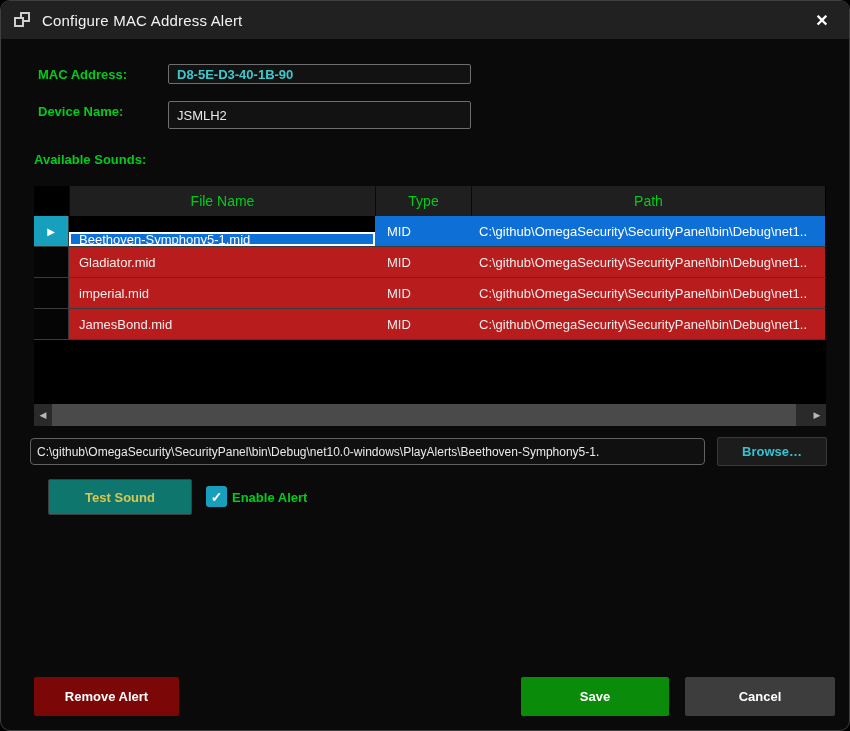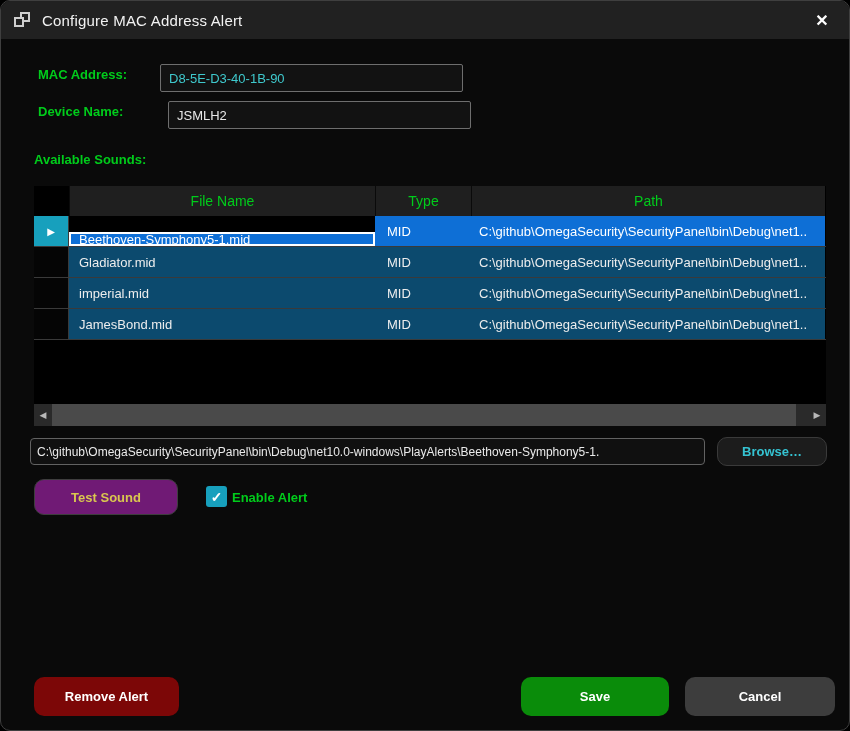--- a/index.html
+++ b/index.html
@@ -26,41 +26,41 @@
   .grid-header{display:flex;height:30px;flex:0 0 auto;}
   .corner-cell{width:35px;background:#000;flex:0 0 auto;border-right:1px solid #000;}
   .hcell{background:#1f1f1f;color:var(--label-green,#00cc1b);font-size:14px;
     display:flex;align-items:center;justify-content:center;border-left:1px solid #0a0a0a;}
   .hcell.c-file{width:306px;}
   .hcell.c-type{width:96px;}
   .hcell.c-path{width:354px;}
   .grid-row{display:flex;height:31px;flex:0 0 auto;border-bottom:1px solid #3a3a3a;}
   .rowhead{width:35px;flex:0 0 auto;background:#050505;border-right:1px solid #3a3a3a;
     display:flex;align-items:center;justify-content:center;color:#fff;font-size:10px;}
-  .cell{display:flex;align-items:center;color:#ededed;font-size:13px;background:#0c4a6e;
+  .cell{display:flex;align-items:center;color:#ededed;font-size:13px;background:#b91c1c;
     white-space:nowrap;overflow:hidden;}
   .cell.c-file{width:306px;padding-left:10px;}
   .cell.c-type{width:96px;padding-left:12px;}
   .cell.c-path{width:354px;padding-left:8px;}
   .grid-row.selected .cell{background:var(--selected-row,#0e6fd6);color:#fff;}
   .grid-row.selected .rowhead{background:var(--teal,#17a0bd);}
   .grid-row.selected .cell.c-file{box-shadow:inset 0 0 0 2px #fff;margin-top:16px;}
   .grid-filler{flex:1 1 auto;background:#000;}
   .hscroll{height:22px;flex:0 0 auto;background:#2a2a2a;display:flex;align-items:stretch;}
   .scroll-btn{width:18px;flex:0 0 auto;display:flex;align-items:center;justify-content:center;
     color:#b8b8b8;font-size:9px;background:#2a2a2a;cursor:pointer;}
   .scroll-thumb{flex:1 1 auto;background:#4a4a4a;margin-right:12px;cursor:pointer;}
   
   .path-input{position:absolute;left:29px;top:437px;width:675px;height:27px;background:#101010;
     border:1px solid #626262;border-radius:4px;color:#eaeaea;font-size:12px;padding:0 6px;outline:none;}
   .btn{position:absolute;display:flex;align-items:center;justify-content:center;
-    font-size:13px;cursor:pointer;border-radius:10px;color:#fff;}
+    font-size:13px;cursor:pointer;border-radius:2px;color:#fff;}
   .btn-browse{left:716px;top:436px;width:110px;height:29px;background:#1c1c1c;
     border:1px solid #3a3a3a;color:var(--browse-cyan,#35c3d2);font-weight:600;}
-  .btn-test{left:33px;top:478px;width:144px;height:36px;background:#701a75;
+  .btn-test{left:47px;top:478px;width:144px;height:36px;background:#0f766e;
     border:1px solid #3e3e3e;color:var(--gold,#d9c74f);font-weight:600;}
   .checkbox{position:absolute;left:205px;top:485px;width:21px;height:21px;border-radius:3px;
     background:var(--teal,#17a0bd);display:flex;align-items:center;justify-content:center;
     color:#fff;font-size:14px;font-weight:bold;cursor:pointer;}
   .chk-label{position:absolute;left:231px;top:489px;color:var(--label-green,#00cc1b);
     font-size:13px;font-weight:600;}
   .btn-remove{left:33px;top:676px;width:145px;height:39px;background:var(--remove-red,#7c0707);font-weight:600;}
   .btn-save{left:520px;top:676px;width:148px;height:39px;background:var(--save-green,#0a8c0a);font-weight:600;}
   .btn-cancel{left:654px;top:676px;width:150px;height:39px;background:var(--cancel-gray,#3d3d3d);font-weight:600;margin-left:30px;}
 </style>
@@ -72,21 +72,21 @@
   <div class="titlebar">
     <span class="app-icon">
       <span class="sq-back"></span>
         <span class="sq-front"></span>
     </span>
     <span class="title-text">Configure MAC Address Alert</span>
     <span class="close-btn">✕</span>
   </div>
 
   <span class="g-label" style="left:37px;top:66px;">MAC Address:</span>
-  <input class="tbox mac" style="left: 159px; top: 63px; width: 303px; height: 28px;" value="D8-5E-D3-40-1B-90">
+  <input class="tbox mac" style="left: 167px; top: 63px; width: 303px; height: 20px; font-weight: bold;" value="D8-5E-D3-40-1B-90">
 
   <span class="g-label" style="left:37px;top:103px;">Device Name:</span>
   <input class="tbox" style="left: 167px; top: 100px; width: 303px; height: 28px;" value="JSMLH2">
 
   <span class="g-label" style="left:33px;top:151px;">Available Sounds:</span>
 
   <div class="grid">
     <div class="grid-header">
       <div class="corner-cell"></div>
       <div class="hcell c-file">File Name</div>

